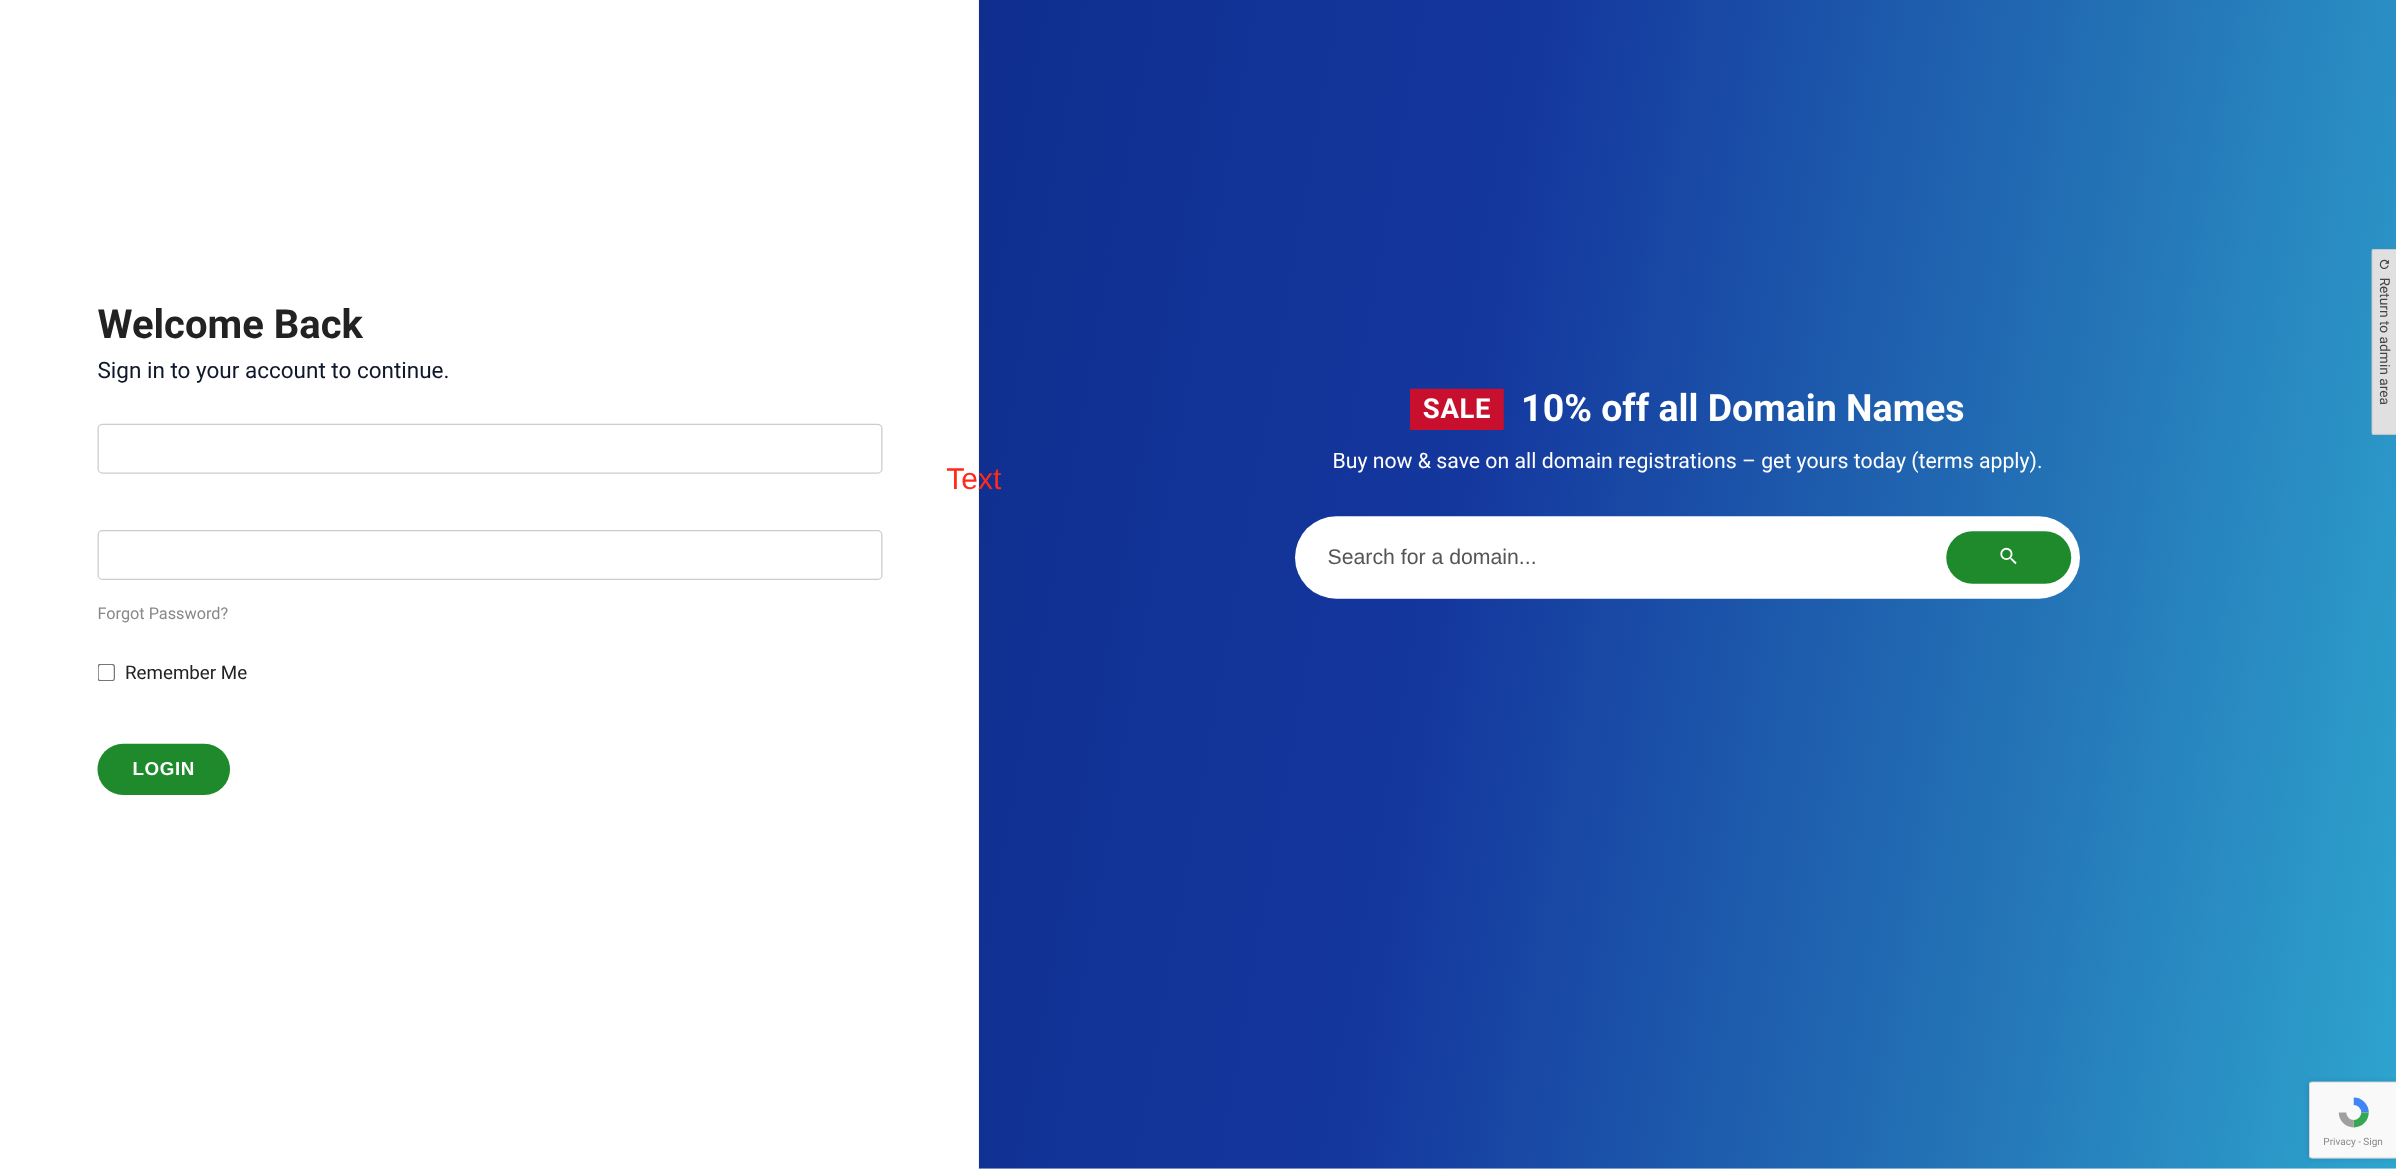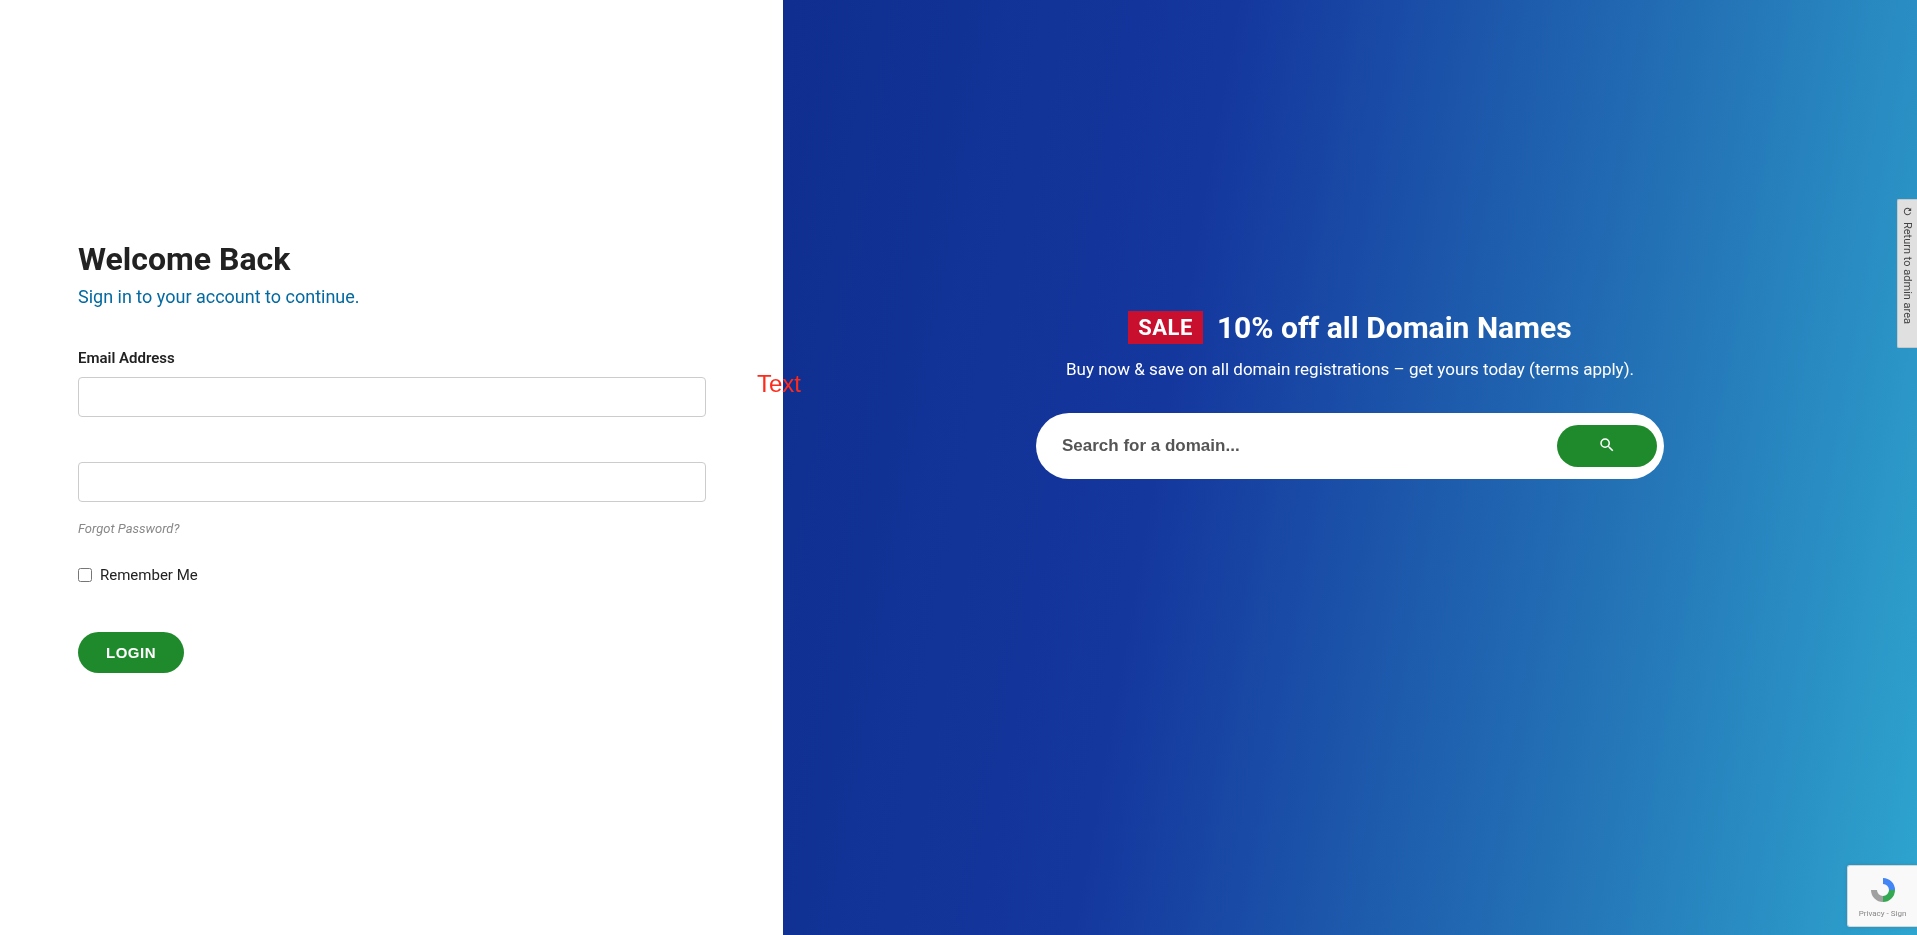--- a/index.html
+++ b/index.html
@@ -28,22 +28,22 @@
       color: #fff;
     }
     .welcome-title {
       font-size: 32px;
       font-weight: 700;
       color: #222;
       margin-bottom: 8px;
     }
     .welcome-subtitle {
       font-size: 18px;
-      color: #0369a1;
-      margin-bottom: 42px;
+      color: #0f172a;
+      margin-bottom: 32px;
     }
     .form-label {
       display: block;
       font-size: 15px;
       font-weight: 600;
       color: #222;
       margin-bottom: 10px;
     }
     .form-input {
       width: 628px;
@@ -55,21 +55,20 @@
       margin-bottom: 10px;
     }
     .form-group { margin-bottom: 35px; }
     .form-group-password { margin-bottom: 6px; }
     .forgot-link {
       font-size: 13px;
       color: #888;
       text-decoration: none;
       display: inline-block;
       margin-bottom: 30px;
-      font-style: italic;
     }
     .remember-wrap {
       display: flex;
       align-items: center;
       gap: 8px;
       margin-bottom: 48px;
       font-size: 15px;
       color: #222;
     }
     .remember-wrap input { width: 14px; height: 14px; }
@@ -119,21 +118,20 @@
       align-items: center;
       padding: 6px 7px 6px 26px;
     }
     .search-input {
       flex: 1;
       border: none;
       outline: none;
       font-size: 17px;
       color: #333;
       background: transparent;
-      font-weight: bold;
     }
     .search-input::placeholder { color: #555; }
     .search-btn {
       background: #1f8a2b;
       border: none;
       border-radius: 26px;
       width: 100px;
       height: 42px;
       display: flex;
       align-items: center;
@@ -197,21 +195,20 @@
     .recaptcha-text { font-size: 8px; color: #888; margin-top: 2px; }
   </style>
 </head>
 <body>
 
 <div class="left-panel">
   <h1 class="welcome-title">Welcome Back</h1>
   <p class="welcome-subtitle">Sign in to your account to continue.</p>
 
   <div class="form-group">
-    <label class="form-label">Email Address</label>
     <input type="text" class="form-input" style="">
   </div>
 
   <div class="form-group-password">
     <input type="password" class="form-input" style="">
   </div>
 
   <a href="#" class="forgot-link">Forgot Password?</a>
 
   <div class="remember-wrap">

